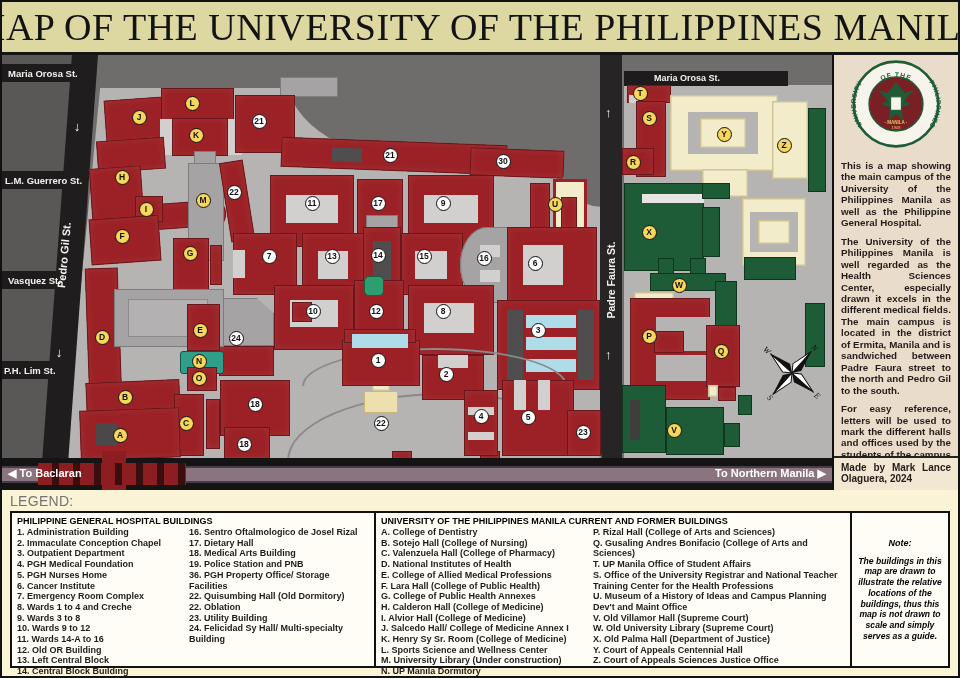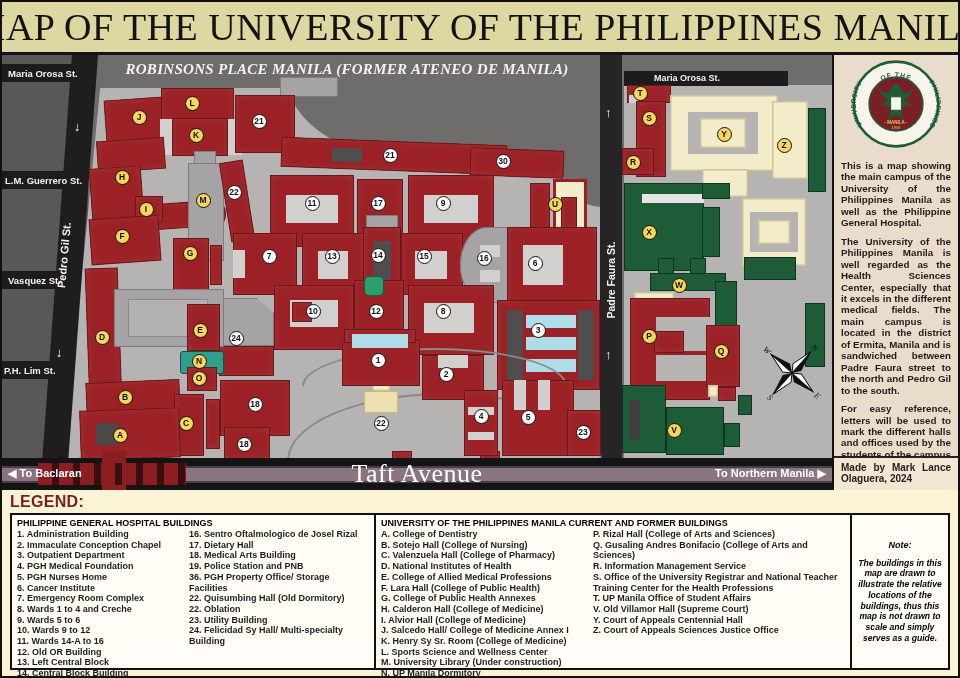--- a/index.html
+++ b/index.html
@@ -73,21 +73,21 @@
   .sidebar{position:absolute;left:830px;top:53px;width:126px;height:435px;background:var(--sidebar-bg);
     border-left:2px solid #111;overflow:hidden}
   .sealwrap{text-align:center;padding-top:4px}
   .sidebar p{font-size:9.8px;font-weight:bold;line-height:1.17;text-align:justify;color:#241c1a;
     padding:0 7px;margin-top:7px}
   .credit{position:absolute;bottom:0;left:0;right:0;background:#f1e7d3;border-top:2px solid #222;
     padding:4px 7px 6px;font-size:10px;font-weight:bold;text-align:justify;color:#241c1a}
 
   
   .legend{position:absolute;left:0;top:488px;width:956px;height:186px;background:var(--legend-bg);padding:3px 8px}
-  .legend-title{font-size:16px;font-weight:bold;color:#7f1d1d;letter-spacing:.3px}
+  .legend-title{font-size:14px;font-weight:normal;color:#737373;letter-spacing:.3px}
   .legend-box{margin-top:2px;height:157px;background:#fffdf6;border:2px solid #111;display:flex}
   .lsec{padding:3px 5px}
   .lsec .hdr{font-size:9px;font-weight:bold;margin-bottom:1px}
   .cols{display:flex}
   .lcol .litem{font-size:9px;font-weight:bold;line-height:1.19;color:#1c1c1c}
   .pgh{width:364px;border-right:2px solid #111}
   .pgh .lcol:first-child{width:172px}
   .pgh .lcol:last-child{flex:1}
   .upm{flex:1;border-right:2px solid #111}
   .upm .lcol:first-child{width:212px}
@@ -126,21 +126,20 @@
     <div class="abs streetlabel" style="left:6px;top:220px">Vasquez St.</div>
     <div class="abs streetlabel" style="left:2px;top:310px">P.H. Lim St.</div>
     <div class="abs streetlabel rot" style="left:2px;top:194px">Pedro Gil St.</div>
     <div class="abs streetlabel rot90" style="left:549px;top:219px">Padre Faura St.</div>
     <div class="abs streetlabel" style="left:652px;top:18px;font-size:9px">Maria Orosa St.</div>
     <div class="abs arrow" style="left:72px;top:64px;transform:rotate(4deg)">↓</div>
     <div class="abs arrow" style="left:54px;top:290px;transform:rotate(4deg)">↓</div>
     <div class="abs arrow" style="left:603px;top:50px">↑</div>
     <div class="abs arrow" style="left:603px;top:292px">↑</div>
 
-    <div class="abs robinsons">ROBINSONS PLACE MANILA (FORMER ATENEO DE MANILA)</div>
 
     <div class="b red" style="left:103px;top:43px;width:74px;height:44px;transform:rotate(-4deg)"></div>
     <div class="b red" style="left:159px;top:33px;width:73px;height:36px"></div>
     <div class="b lite" style="left:158px;top:64px;width:12px;height:36px"></div>
     <div class="b lite" style="left:226px;top:64px;width:14px;height:36px"></div>
     <div class="b red" style="left:170px;top:63px;width:56px;height:38px"></div>
     <div class="b gray" style="left:278px;top:22px;width:58px;height:20px"></div>
     <div class="b red" style="left:233px;top:40px;width:60px;height:58px"></div>
     <div class="b red" style="left:279px;top:86px;width:226px;height:30px;transform:rotate(2.2deg)"></div>
     <div class="b dark" style="left:330px;top:93px;width:30px;height:14px;transform:rotate(2.2deg)"></div>
@@ -298,21 +297,20 @@
         <text x="49" y="4">E</text>
         <text x="0" y="52">S</text>
         <text x="-49" y="4">W</text>
       </g>
     </svg>
 
     <div class="abs taft"></div>
     <div class="abs taftband"></div>
     <div class="abs lrt" style="left:100px;top:396px;width:24px;height:39px"></div>
     <div class="abs lrt-h" style="left:36px;top:408px;width:148px;height:22px"></div>
-    <div class="abs taftname">Taft Avenue</div>
     <div class="abs streetlabel taftside" style="left:6px">◀ To Baclaran</div>
     <div class="abs streetlabel taftside" style="left:690px;width:134px;text-align:right">To Northern Manila ▶</div>
 
     <div>
         <span class="marker letter" style="left: 118px; top: 380px;">A</span>
         <span class="marker letter" style="left: 123px; top: 342px;">B</span>
         <span class="marker letter" style="left: 184px; top: 368px;">C</span>
         <span class="marker letter" style="left: 100px; top: 282px;">D</span>
         <span class="marker letter" style="left: 198px; top: 275px;">E</span>
         <span class="marker letter" style="left: 120px; top: 181px;">F</span>
@@ -386,21 +384,21 @@
         </text>
         <path d="M50,26 L40,38 L30,34 L41,47 L33,50 L44,54 L42,68 L50,61 L58,68 L56,54 L67,50 L59,47 L70,34 L60,38 Z" fill="#1e5c38"></path>
         <rect x="44" y="42" width="12" height="15" fill="#f7f4ec" stroke="#1e5c38" stroke-width="1.2"></rect>
         <text x="50" y="72" font-size="5" font-weight="bold" fill="#e8c56a" text-anchor="middle">· MANILA ·</text>
         <text x="50" y="78" font-size="4.5" fill="#e8c56a" text-anchor="middle">1908</text>
       </svg>
     </div>
     <div>
 
     <p>This is a map showing the main campus of the University of the Philippines Manila as well as the Philippine General Hospital.</p>
-        <p>The University of the Philippines Manila is well regarded as the Health Sciences Center, especially that it excels in the different medical fields. The main campus is located in the district of Ermita, Manila and is sandwiched between Padre Faura street to the north and Pedro Gil to the south.</p>
+        <p>The University of the Philippines Manila is well regarded as the Health Sciences Center, especially drawn it excels in the different medical fields. The main campus is located in the district of Ermita, Manila and is sandwiched between Padre Faura street to the north and Pedro Gil to the south.</p>
         <p>For easy reference, letters will be used to mark the different halls and offices used by the students of the campus while numbers will be used to mark the hospital buildings of the Philippine General Hospital. The legend for all of these can be found below.</p>
       </div>
     <div class="credit">Made by Mark Lance Olaguera, 2024</div>
   </aside>
 
   <section class="legend">
     <div class="legend-title">LEGEND:</div>
     <div class="legend-box">
 
       <div class="lsec pgh">
@@ -409,21 +407,21 @@
           <div class="lcol">
 
           <div class="litem">1. Administration Building</div>
               <div class="litem">2. Immaculate Conception Chapel</div>
               <div class="litem">3. Outpatient Department</div>
               <div class="litem">4. PGH Medical Foundation</div>
               <div class="litem">5. PGH Nurses Home</div>
               <div class="litem">6. Cancer Institute</div>
               <div class="litem">7. Emergency Room Complex</div>
               <div class="litem">8. Wards 1 to 4 and Creche</div>
-              <div class="litem">9. Wards 5 to 6</div>
+              <div class="litem">9. Wards 3 to 8</div>
               <div class="litem">10. Wards 9 to 12</div>
               <div class="litem">11. Wards 14-A to 16</div>
               <div class="litem">12. Old OR Building</div>
               <div class="litem">13. Left Central Block</div>
               <div class="litem">14. Central Block Building</div>
             </div>
           <div class="lcol">
 
           <div class="litem">16. Sentro Oftalmologico de Josel Rizal</div>
               <div class="litem">17. Dietary Hall</div>
@@ -455,24 +453,26 @@
               <div class="litem">J. Salcedo Hall/ College of Medicine Annex I</div>
               <div class="litem">K. Henry Sy Sr. Room (College of Medicine)</div>
               <div class="litem">L. Sports Science and Wellness Center</div>
               <div class="litem">M. University Library (Under construction)</div>
               <div class="litem">N. UP Manila Dormitory</div>
             </div>
           <div class="lcol">
 
           <div class="litem">P. Rizal Hall (College of Arts and Sciences)</div>
               <div class="litem">Q. Gusaling Andres Bonifacio (College of Arts and Sciences)</div>
-              <div class="litem">R. Information Management Service</div>
+              <div class="litem">T. UP Manila Office of Student Affairs</div>
               <div class="litem">S. Office of the University Registrar and National Teacher Training Center for the Health Professions</div>
-              <div class="litem">T. UP Manila Office of Student Affairs</div>
+              <div class="litem">U. Museum of a History of Ideas and Campus Planning Dev't and Maint Office</div>
               <div class="litem">V. Old Villamor Hall (Supreme Court)</div>
+              <div class="litem">W. Old University Library (Supreme Court)</div>
+              <div class="litem">X. Old Palma Hall (Department of Justice)</div>
               <div class="litem">Y. Court of Appeals Centennial Hall</div>
               <div class="litem">Z. Court of Appeals Sciences Justice Office</div>
             </div>
         </div>
       </div>
 
       <div class="notebox">
         <div class="ntitle">Note:</div>
         <div class="nbody">The buildings in this map are drawn to illustrate the relative locations of the buildings, thus this map is not drawn to scale and simply serves as a guide.</div>
       </div>

